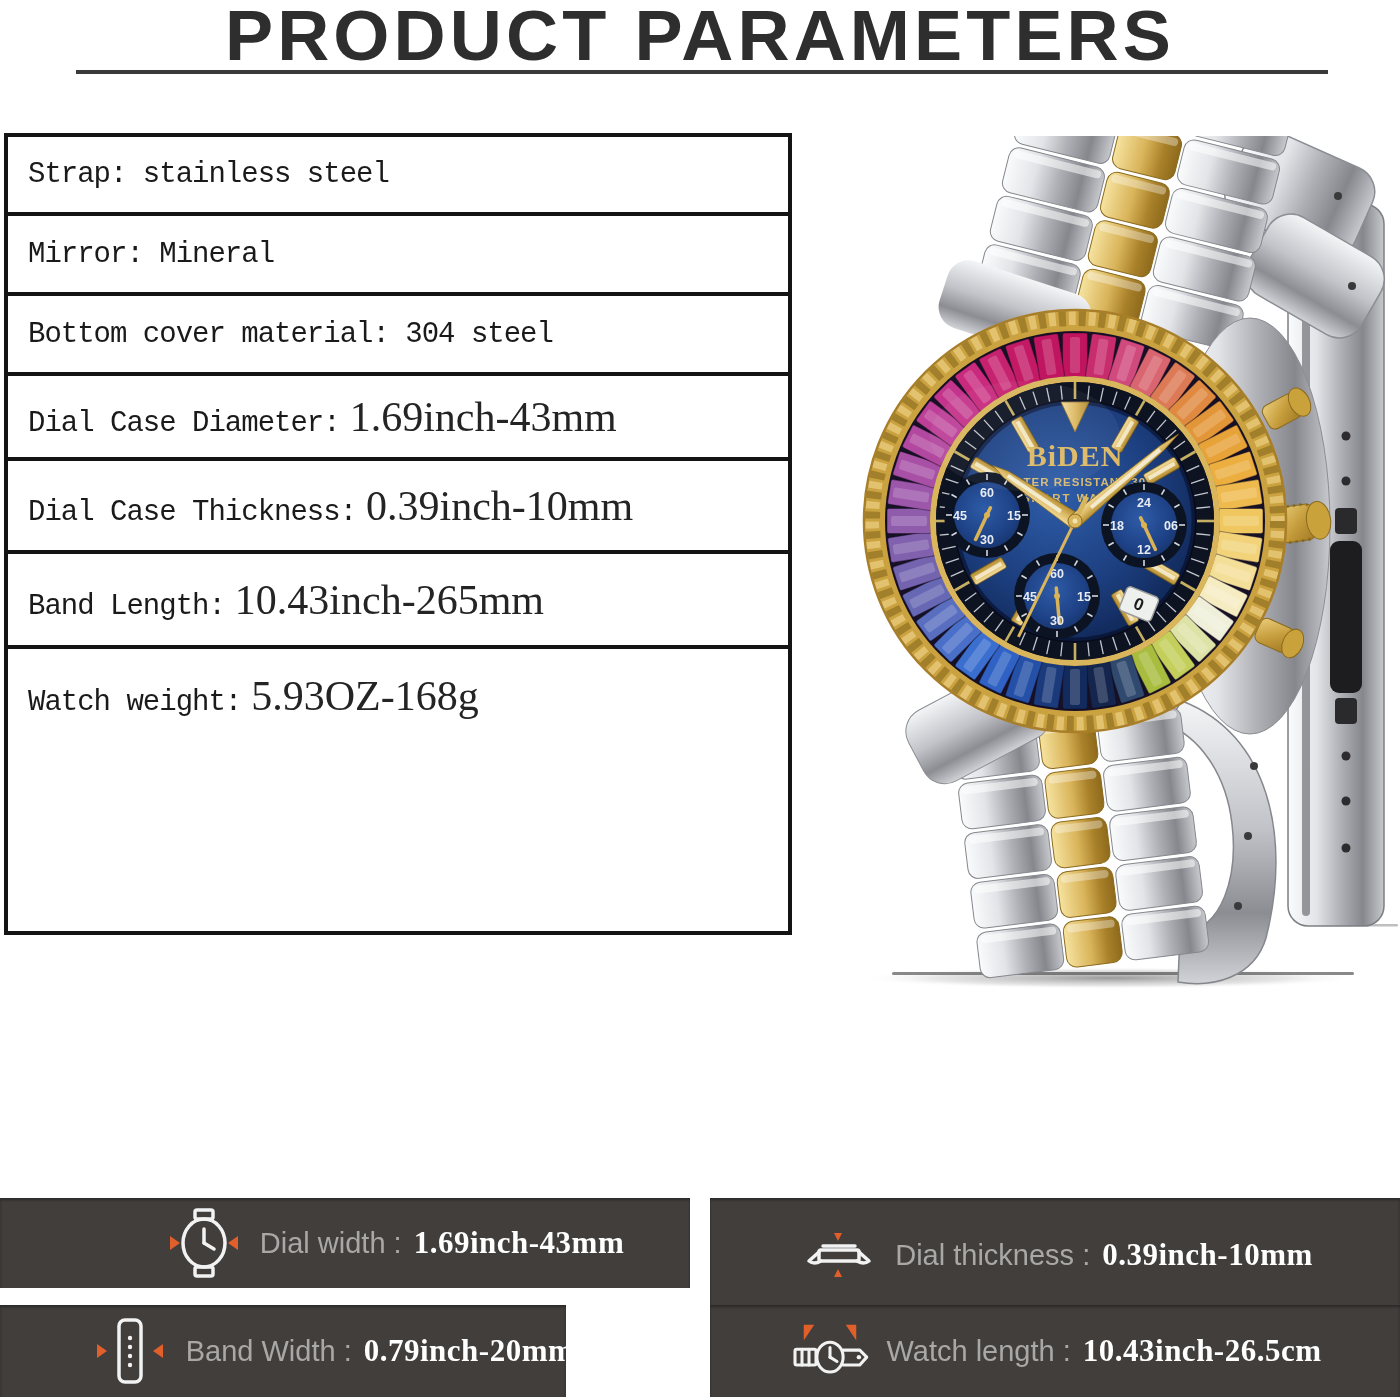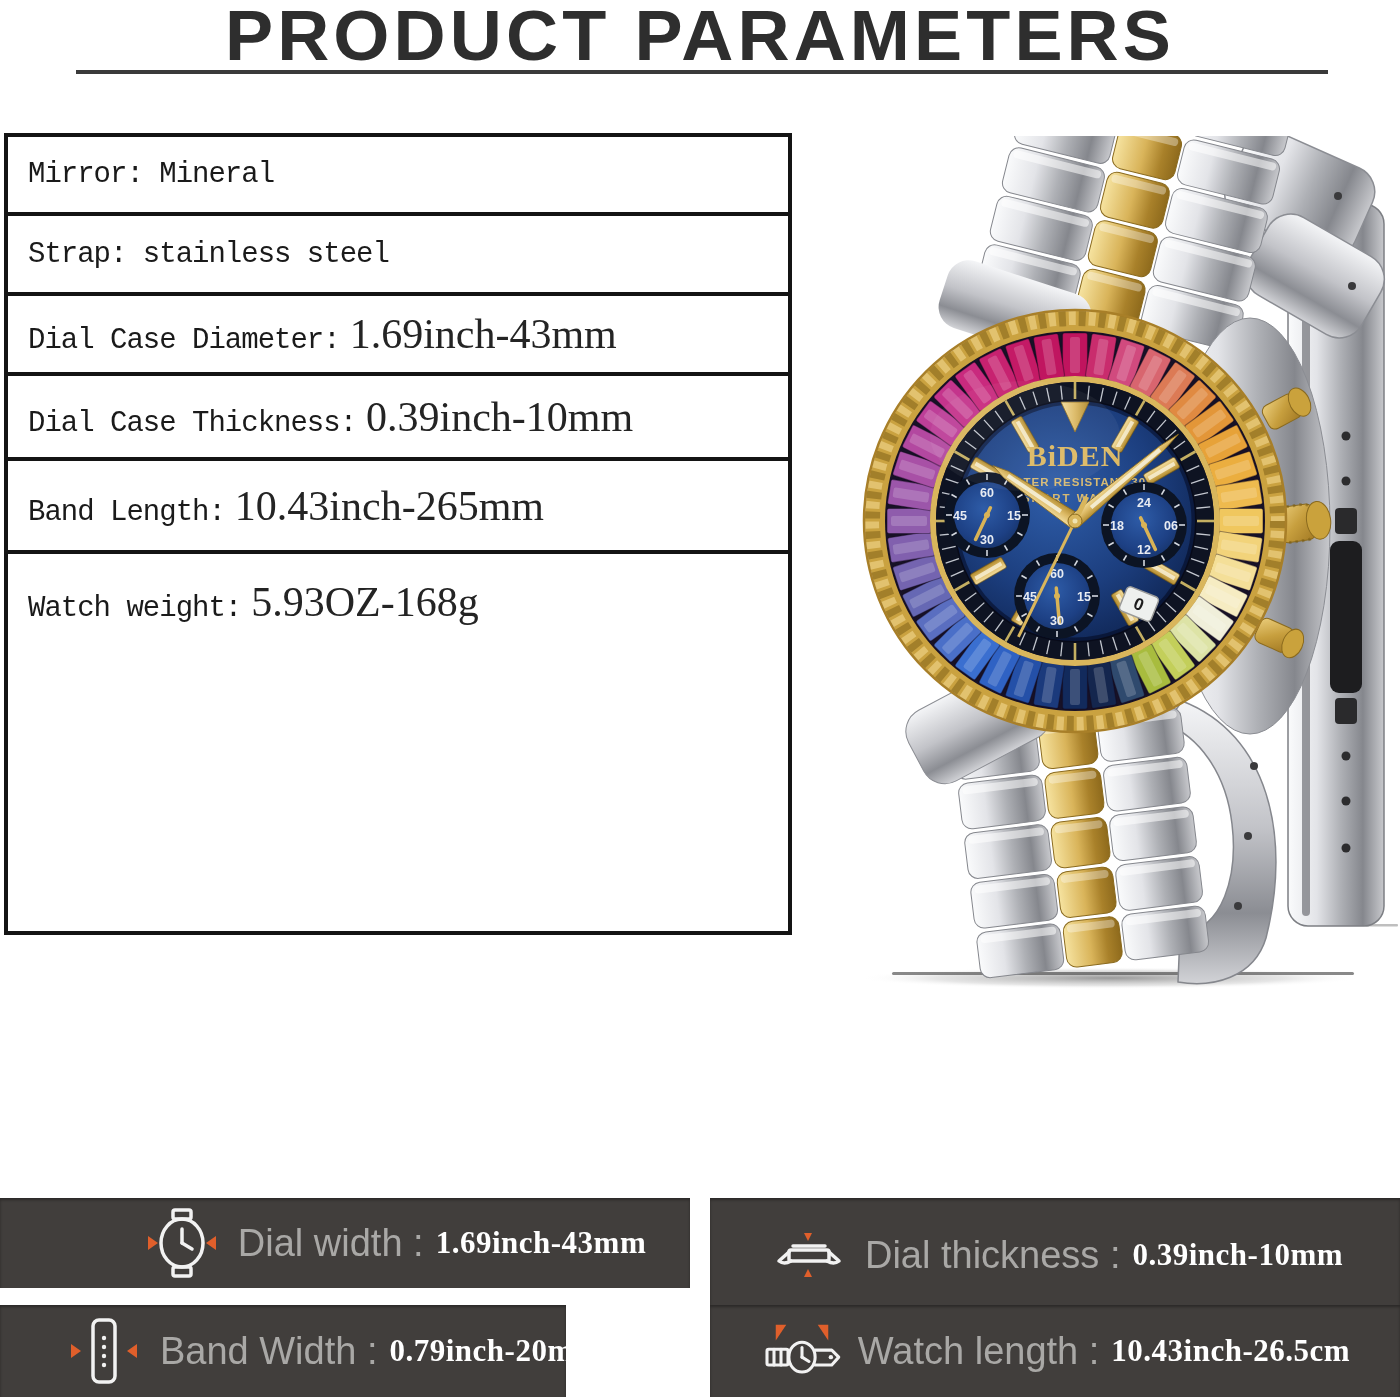--- a/index.html
+++ b/index.html
@@ -25,40 +25,43 @@
 
   
   .watch-figure{position:absolute;left:830px;top:136px;width:570px;height:880px;}
 
   
   .feature-card{position:absolute;background:#413e3c;box-shadow:inset 0 2px 3px rgba(0,0,0,.35);
     display:flex;align-items:center;justify-content:center;}
   .card-inner{display:flex;align-items:center;}
   .card--left .card-inner{transform:translateX(48px);}
   .card-icon{flex:0 0 auto;width:84px;height:76px;display:flex;align-items:center;justify-content:center;}
-  .card-label{font-family:"Liberation Sans",sans-serif;font-size:38px;color:#a9a8a6;margin-left:14px;white-space:nowrap;}
+  .card-label{font-family:"Liberation Sans",sans-serif;font-size:29px;color:#a9a8a6;margin-left:14px;white-space:nowrap;}
   .card-value{font-family:"Liberation Serif",serif;font-weight:700;font-size:31px;color:#ffffff;
     margin-left:12px;letter-spacing:.5px;white-space:nowrap;}
   .tpl-icon{stroke:#f2f2f2;stroke-width:3.5;fill:none;stroke-linejoin:round;stroke-linecap:round;}
   .tpl-arrow{fill:#e05f2b;stroke:none;}
 </style>
 </head>
 <body>
 
 <div id="canvas">
 
   <div class="page-title">PRODUCT PARAMETERS</div>
   <div class="title-rule"></div>
 
   <div class="spec-table" id="spec-table">
       <div class="spec-row">
+        <div class="spec-line"><span class="spec-label">Strap: stainless steel</span></div>
+      </div>
+      <div class="spec-row">
         <div class="spec-line"><span class="spec-label">Mirror: Mineral</span></div>
       </div>
       <div class="spec-row">
-        <div class="spec-line"><span class="spec-label">Strap: stainless steel</span></div>
+        <div class="spec-line"><span class="spec-label">Bottom cover material: 304 steel</span></div>
       </div>
       <div class="spec-row">
         <div class="spec-line"><span class="spec-label">Dial Case Diameter:</span><span class="spec-value">1.69inch-43mm</span></div>
       </div>
       <div class="spec-row">
         <div class="spec-line"><span class="spec-label">Dial Case Thickness:</span><span class="spec-value">0.39inch-10mm</span></div>
       </div>
       <div class="spec-row">
         <div class="spec-line"><span class="spec-label">Band Length:</span><span class="spec-value">10.43inch-265mm</span></div>
       </div>

